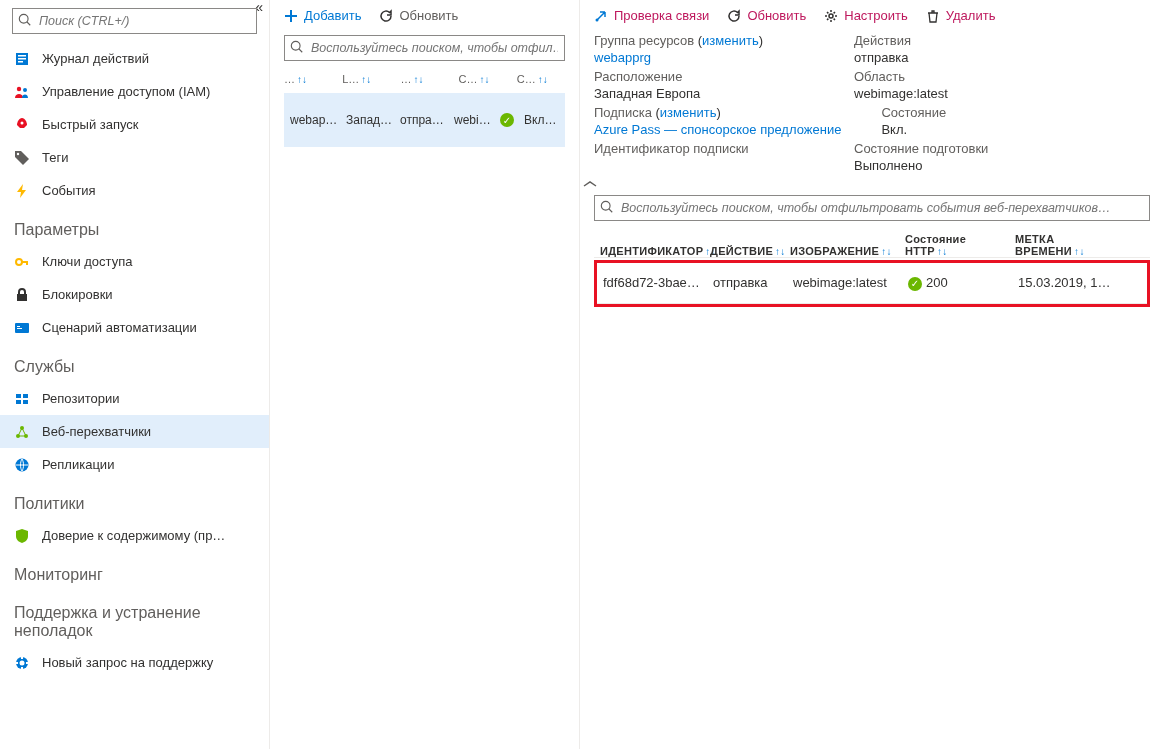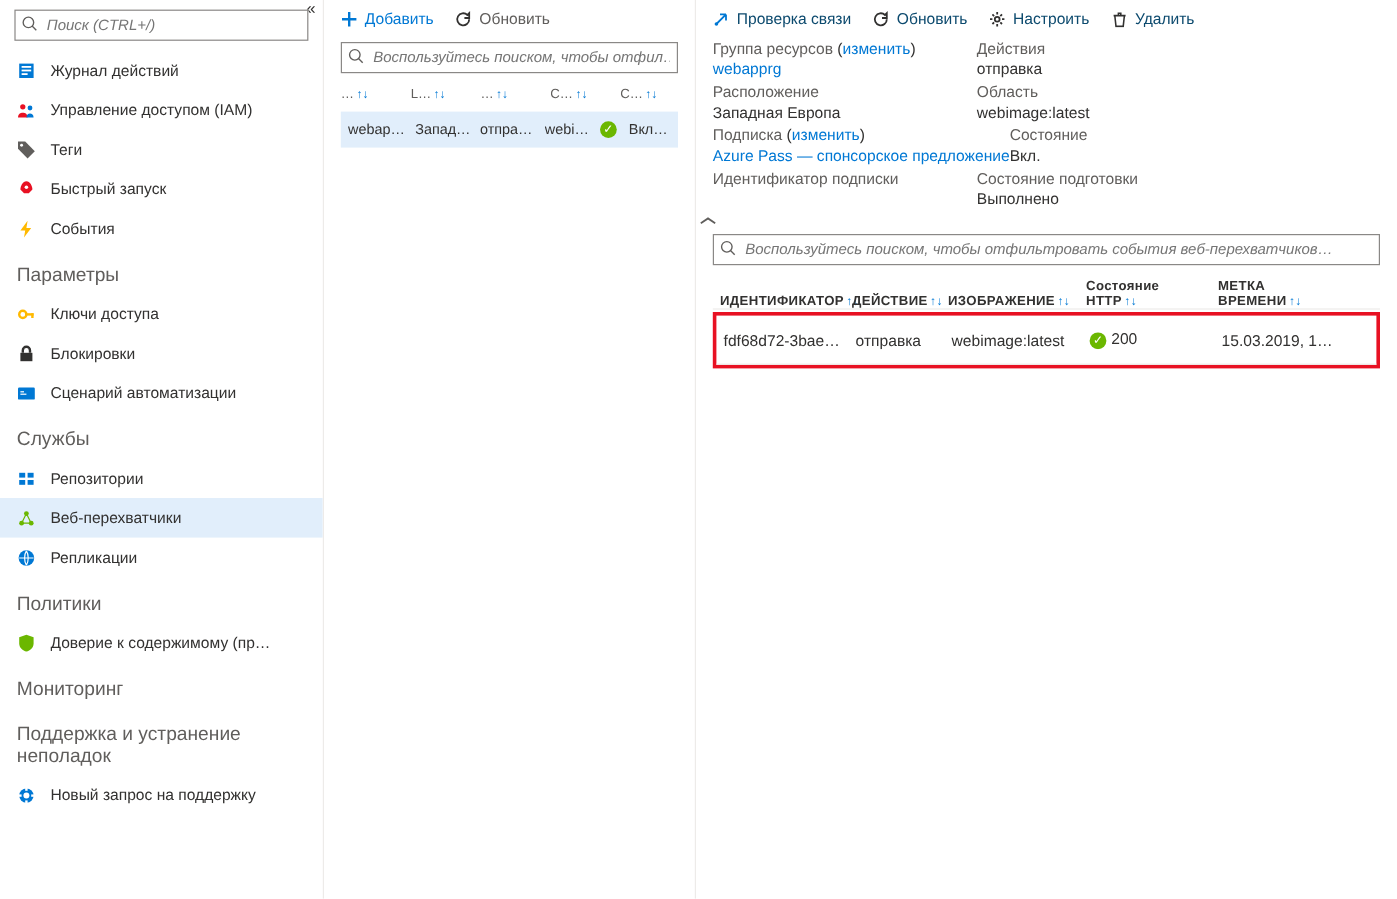--- a/index.html
+++ b/index.html
@@ -15,30 +15,30 @@
 .search input{width:100%;height:26px;border:1px solid #8a8886;padding:0 6px 0 26px;font-style:italic;color:#605e5c;font-size:12.5px;outline:none}
 .search .ico{position:absolute;left:6px;top:5px;color:#605e5c}
 .sideList{overflow-y:auto}
 .sideItem{display:flex;align-items:center;height:33px;padding:0 14px;cursor:pointer;gap:12px}
 .sideItem.sel{background:#e1eefb}
 .sideIcon{width:16px;display:flex;justify-content:center}
 .sideGroup{padding:14px 14px 6px;font-size:16px;color:#605e5c}
 .toolbar{display:flex;align-items:flex-start;gap:18px;padding:8px 14px;color:#0078d4}
 .toolbar .tb{display:flex;align-items:center;gap:6px;cursor:pointer}
 .toolbar .dim{color:#605e5c}
-.headerRow{display:flex;padding:2px 14px;font-size:13px}
+.headerRow{display:flex;gap:40px;padding:2px 14px;font-size:13px}
 .hdrCol{display:flex;flex-direction:column;gap:2px;min-width:220px}
 .hlabel{color:#605e5c;font-size:13px}
 .hval{color:#323130}
 .link{color:#0078d4;cursor:pointer}
 .midTable{padding:0 14px}
 .colHead{display:flex;gap:10px;font-size:11px;color:#605e5c;padding:8px 0}
 .colHead span{flex:1;overflow:hidden;text-overflow:ellipsis;white-space:nowrap}
 .sort{color:#0078d4;font-size:10px;margin-left:2px}
-.midRow{display:flex;gap:6px;align-items:flex-start;background:#e1eefb;padding:8px 6px;font-size:12px}
+.midRow{display:flex;gap:6px;align-items:flex-start;background:#e1eefb;padding:20px 6px;font-size:12px}
 .midRow span{overflow:hidden;text-overflow:ellipsis;white-space:nowrap}
 .chevUp{text-align:center;color:#605e5c;padding:4px 0;cursor:pointer}
 .evTable{margin:0 14px}
 .evHead{display:flex;align-items:flex-end;padding:10px 0 0;border-bottom:1px solid #edebe9;font-size:11px;font-weight:600;letter-spacing:.3px}
 .evHead div{padding:0 6px}
 .evRowWrap{border:3px solid #e81123;margin-top:2px}
 .evRow{display:flex;align-items:center;padding:12px 0;border-bottom:1px solid #edebe9}
 .evRow div{padding:0 6px;overflow:hidden;text-overflow:ellipsis;white-space:nowrap}
 .c-id{width:110px}
 .c-act{width:80px}
@@ -85,34 +85,34 @@
               <circle cx="11" cy="6" r="2" fill="#0078d4"></circle>
               <path d="M1 14c0-3 2-4 4-4s4 1 4 4z" fill="#e81123"></path>
               <path d="M8 14c0-2.5 1.5-3.5 3-3.5s3 1 3 3.5z" fill="#0078d4"></path>
             </svg>
           </span>
           <span>Управление доступом (IAM)</span>
         </div>
     <div class="sideItem">
           <span class="sideIcon">
             <svg width="16" height="16" viewBox="0 0 16 16">
+              <path d="M8 1c3 0 5 4 5 7l-3 3H6l-3-3c0-3 2-7 5-7z" fill="#e81123"></path>
+              <circle cx="8" cy="6" r="1.5" fill="#fff"></circle>
+            </svg>
+          </span>
+          <span>Быстрый запуск</span>
+        </div>
+    <div class="sideItem">
+          <span class="sideIcon">
+            <svg width="16" height="16" viewBox="0 0 16 16">
               <path d="M1 1h6l8 8-6 6-8-8z" fill="#605e5c"></path>
               <circle cx="4" cy="4" r="1.2" fill="#fff"></circle>
             </svg>
           </span>
           <span>Теги</span>
-        </div>
-    <div class="sideItem">
-          <span class="sideIcon">
-            <svg width="16" height="16" viewBox="0 0 16 16">
-              <path d="M8 1c3 0 5 4 5 7l-3 3H6l-3-3c0-3 2-7 5-7z" fill="#e81123"></path>
-              <circle cx="8" cy="6" r="1.5" fill="#fff"></circle>
-            </svg>
-          </span>
-          <span>Быстрый запуск</span>
         </div>
     <div class="sideItem">
           <span class="sideIcon">
             <svg width="16" height="16" viewBox="0 0 16 16">
               <path d="M9 1L3 9h4l-1 6 6-8H8z" fill="#ffb900"></path>
             </svg>
           </span>
           <span>События</span>
         </div>
 
@@ -246,21 +246,21 @@
       <span style="width:48px">Запад…</span>
       <span style="width:48px">отпра…</span>
       <span style="width:40px">webi…</span>
       <span class="okdot">✓</span>
       <span style="width:34px">Вкл…</span>
     </div>
   </div>
 </div>
 
 <div class="col right">
-  <div class="toolbar" style="color:#0c4a6e">
+  <div class="toolbar" style="color:#be185d">
     <div class="tb">
           <svg width="14" height="14" viewBox="0 0 14 14">
             <path d="M3 11l8-8m0 0H6m5 0v5" stroke="#0078d4" stroke-width="1.5" fill="none"></path>
             <circle cx="3" cy="11" r="1.5" fill="#0078d4"></circle>
           </svg>
           <span>Проверка связи</span>
         </div>
     <div class="tb">
           <svg width="14" height="14" viewBox="0 0 14 14">
             <path d="M12 7a5 5 0 11-1.5-3.5L12 2v4H8" fill="none" stroke="#323130" stroke-width="1.5"></path>

